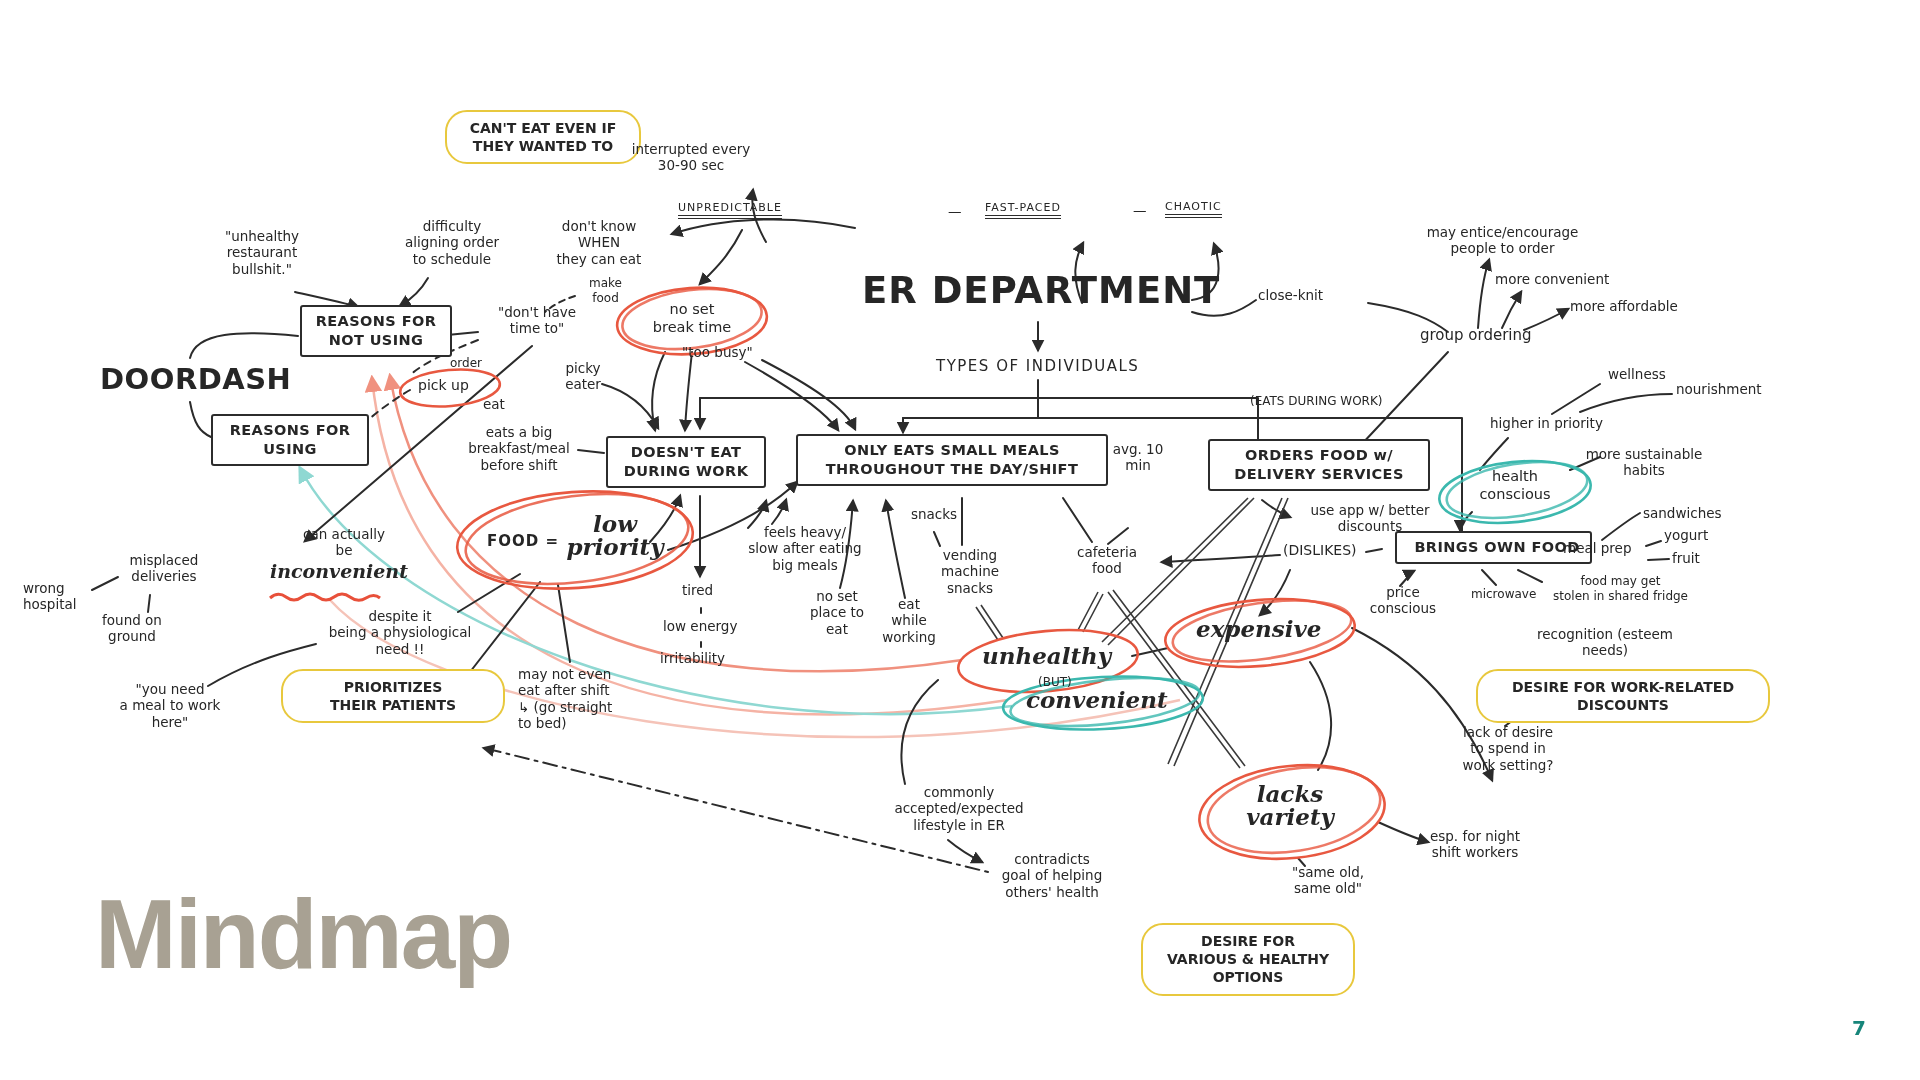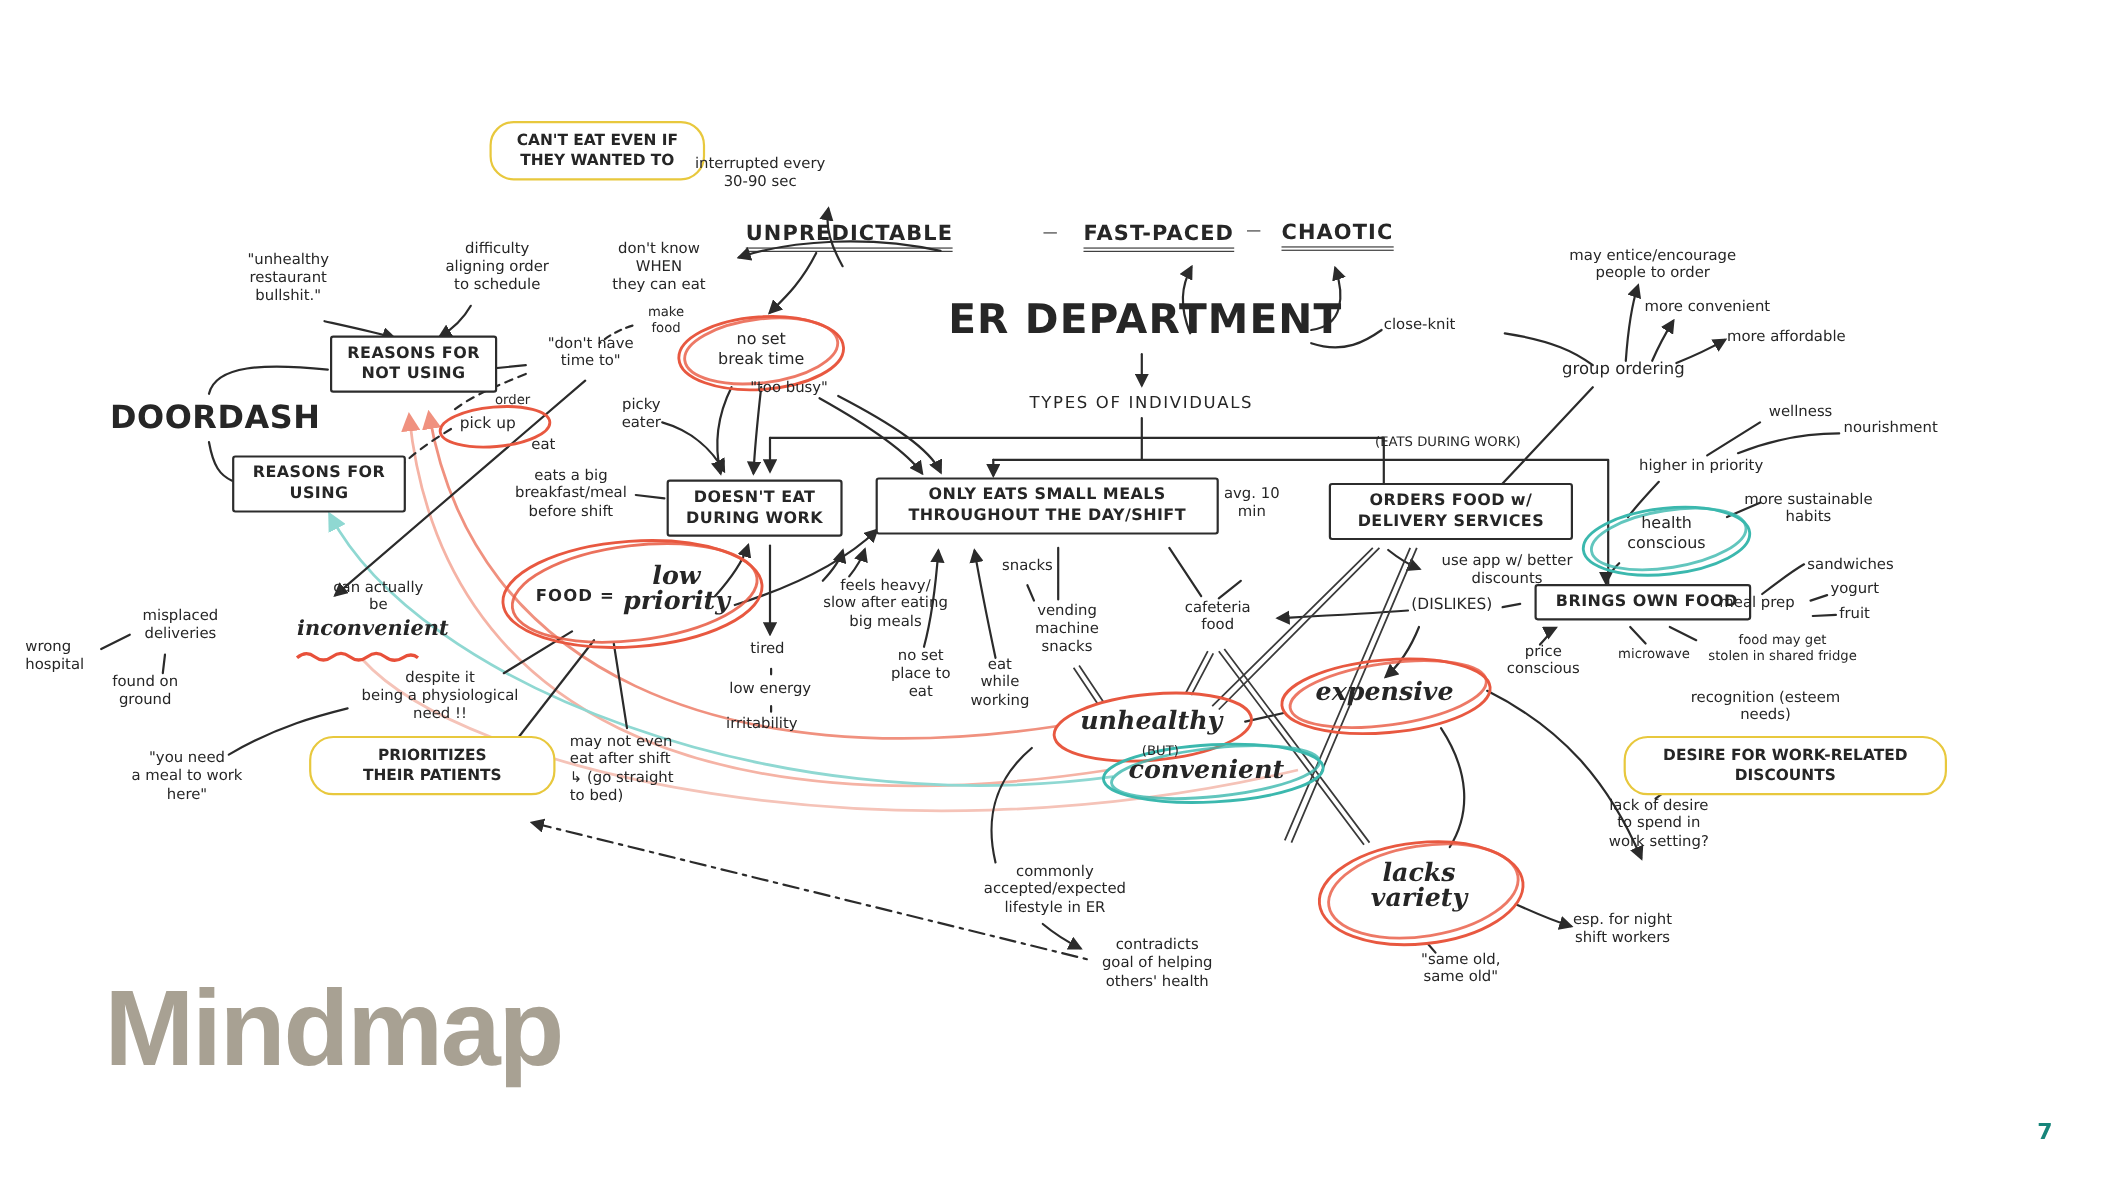--- a/index.html
+++ b/index.html
@@ -7,21 +7,21 @@
           font-family:"DejaVu Sans",sans-serif;color:#262626;}
   svg.wires{position:absolute;left:0;top:0;z-index:1;}
   #nodes{position:absolute;left:0;top:0;width:1920px;height:1080px;z-index:2;}
   .node{position:absolute;white-space:pre-line;line-height:1.22;font-size:13.5px;color:#262626;}
   .center{text-align:center;}
   .sm{font-size:12px;}
   .box-black{border:2px solid #2c2c2c;border-radius:3px;padding:5px 9px;text-align:center;
              font-weight:bold;font-size:14.5px;letter-spacing:.4px;background:#fff;line-height:1.3;}
   .box-yellow{border:2.5px solid #e8c83d;border-radius:22px;padding:7px 11px;text-align:center;
               font-weight:bold;font-size:14px;background:#fff;line-height:1.3;}
-  .heading{font-weight:bold;font-size:19px;letter-spacing:1px;border-bottom:4px double #2c2c2c;padding-bottom:1px;}
+  .heading{font-weight:normal;font-size:11px;letter-spacing:1px;border-bottom:4px double #2c2c2c;padding-bottom:1px;}
   .big{font-weight:bold;font-size:29px;letter-spacing:.5px;}
   .er{font-weight:bold;font-size:37px;letter-spacing:1px;}
   .treehead{font-weight:normal;font-size:15px;letter-spacing:1.5px;}
   .cursive{font-family:"DejaVu Serif",serif;font-style:italic;font-weight:bold;font-size:23px;line-height:1.02;}
   .cursive-sm{font-family:"DejaVu Serif",serif;font-style:italic;font-weight:bold;font-size:19px;}
   .foodeq{font-weight:bold;font-size:15px;letter-spacing:1px;}
   .watermark{position:absolute;left:95px;top:878px;font-size:98px;font-weight:bold;color:#a8a193;
              font-family:"Liberation Sans",sans-serif;letter-spacing:-2px;z-index:3;}
   .pagenum{position:absolute;left:1852px;top:1016px;font-size:20px;font-weight:bold;color:#17857a;z-index:3;}
 </style>
@@ -296,17 +296,20 @@
       <div class="node node center" style="left: 1413px; top: 828px; width: 124px;">esp. for night
 shift workers</div>
       <div class="node node center" style="left: 1266px; top: 864px; width: 124px;">"same old,
 same old"</div>
       <div class="node node center" style="left: 878px; top: 784px; width: 162px;">commonly
 accepted/expected
 lifestyle in ER</div>
       <div class="node node center" style="left: 983px; top: 851px; width: 138px;">contradicts
 goal of helping
 others' health</div>
+      <div class="node box-yellow" style="left: 1141px; top: 923px; width: 188px;">DESIRE FOR
+VARIOUS &amp; HEALTHY
+OPTIONS</div>
     </div>
 
   <div class="watermark">Mindmap</div>
   <div class="pagenum">7</div>
 </div>
 
 </body></html>

